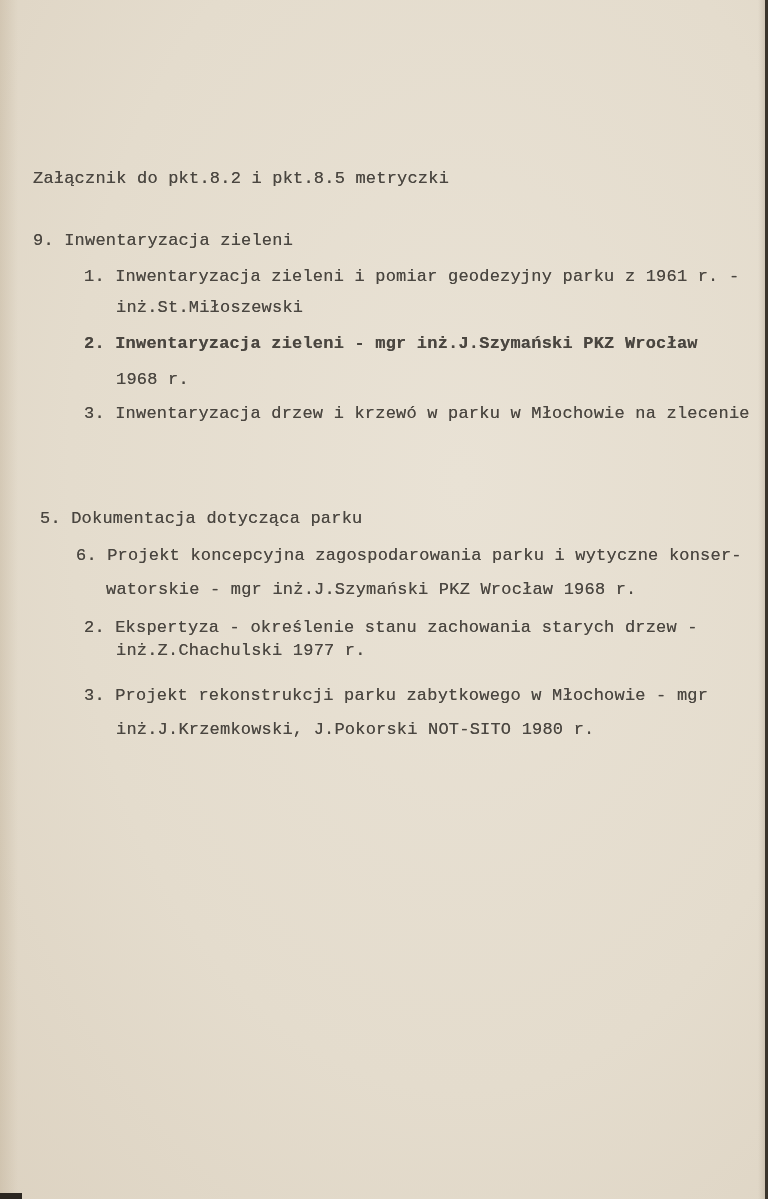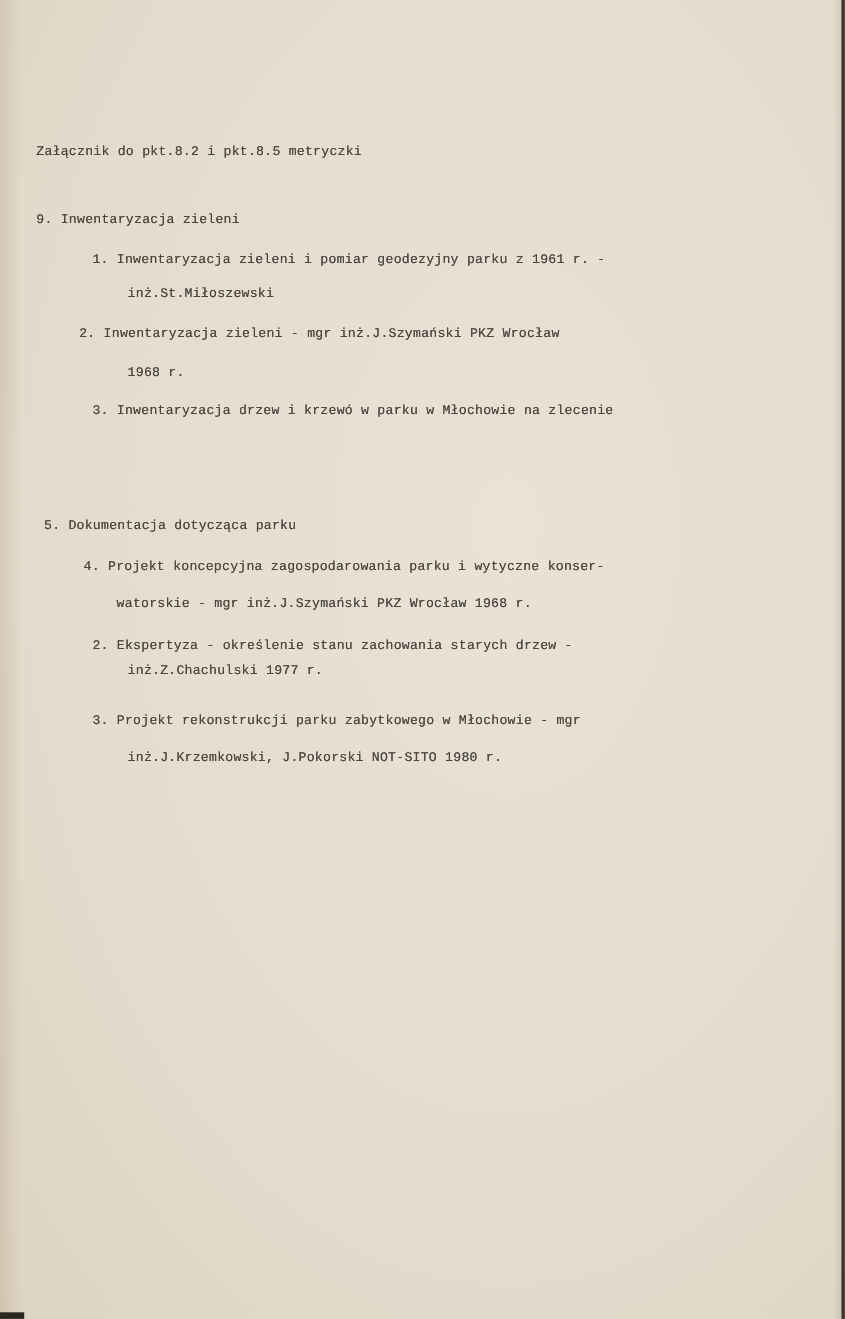--- a/index.html
+++ b/index.html
@@ -14,46 +14,47 @@
     position:absolute; left:0; top:0; width:768px; height:1199px;
     background:
       linear-gradient(90deg, rgba(170,150,120,0.25) 0px, rgba(0,0,0,0) 18px),
       linear-gradient(270deg, rgba(120,100,80,0.25) 0px, rgba(0,0,0,0) 10px),
       radial-gradient(ellipse at 60% 40%, #e9e2d5 0%, #e4dccd 60%, #ddd3c2 100%);
   }
   .edge-right { position:absolute; right:0; top:0; width:3px; height:1199px; background:#3a342c; }
   .corner-bl { position:absolute; left:0; bottom:0; width:22px; height:6px; background:#2b2620; }
   .line {
     position:absolute; white-space:nowrap;
-    font-size:12px; letter-spacing:0.2px;
+    font-size:17px; letter-spacing:0.2px;
     text-shadow:0 0 0.4px rgba(60,55,50,0.7);
+    margin-top:38px;
   }
 </style>
 </head>
 <body>
 
 <div class="page">
   <div class="edge-right"></div>
   <div class="corner-bl"></div>
 
   <div class="line" style="left:33px; top:131px;">Załącznik do pkt.8.2 i pkt.8.5 metryczki</div>
 
   <div class="line" style="left:33px; top:193px;">9. Inwentaryzacja zieleni</div>
 
   <div class="line" style="left:84px; top:229px;">1. Inwentaryzacja zieleni i pomiar geodezyjny parku z 1961 r. -</div>
   <div class="line" style="left:116px; top:260px;">inż.St.Miłoszewski</div>
 
-  <div class="line" style="left:72px; top:296px;">2. Inwentaryzacja zieleni - mgr inż.J.Szymański PKZ Wrocław</div>
+  <div class="line" style="left:84px; top:296px;font-weight:bold;">2. Inwentaryzacja zieleni - mgr inż.J.Szymański PKZ Wrocław</div>
   <div class="line" style="left:116px; top:332px;">1968 r.</div>
 
   <div class="line" style="left:84px; top:366px;">3. Inwentaryzacja drzew i krzewó w parku w Młochowie na zlecenie</div>
 
   <div class="line" style="left:40px; top:471px;">5. Dokumentacja dotycząca parku</div>
 
-  <div class="line" style="left:76px; top:508px;">4. Projekt koncepcyjna zagospodarowania parku i wytyczne konser-</div>
+  <div class="line" style="left:76px; top:508px;">6. Projekt koncepcyjna zagospodarowania parku i wytyczne konser-</div>
   <div class="line" style="left:106px; top:542px;">watorskie - mgr inż.J.Szymański PKZ Wrocław 1968 r.</div>
 
   <div class="line" style="left:84px; top:580px;">2. Ekspertyza - określenie stanu zachowania starych drzew -</div>
   <div class="line" style="left:116px; top:603px;">inż.Z.Chachulski 1977 r.</div>
 
   <div class="line" style="left:84px; top:648px;text-align:right;">3. Projekt rekonstrukcji parku zabytkowego w Młochowie - mgr</div>
   <div class="line" style="left:116px; top:682px;">inż.J.Krzemkowski, J.Pokorski NOT-SITO 1980 r.</div>
 </div>
 
 </body></html>

